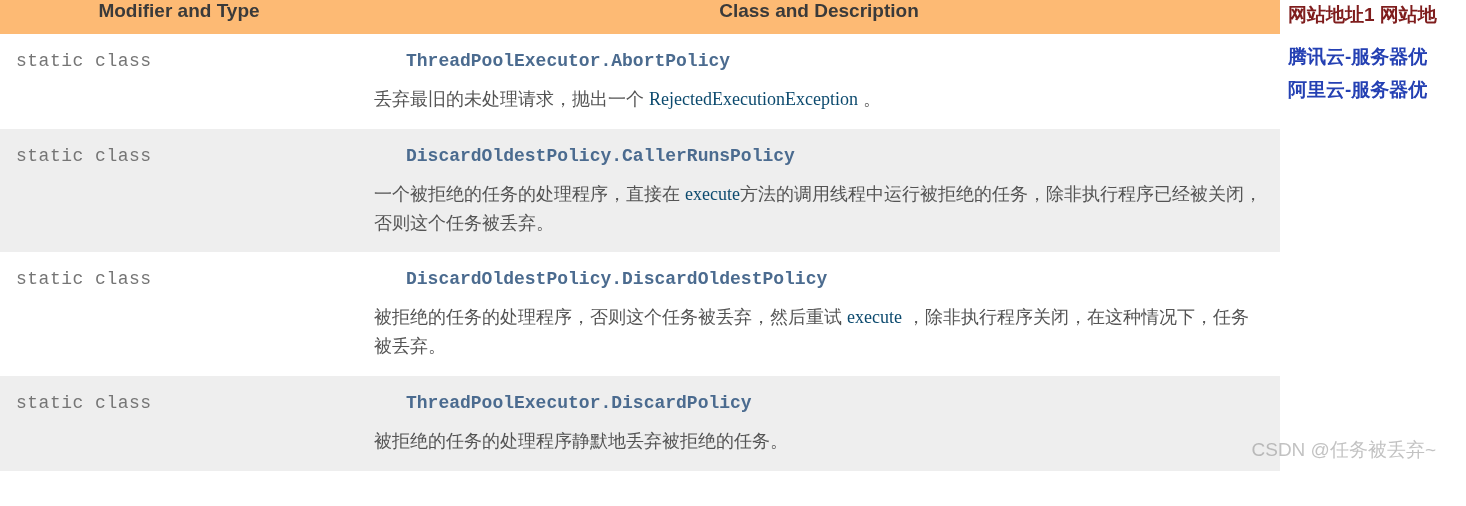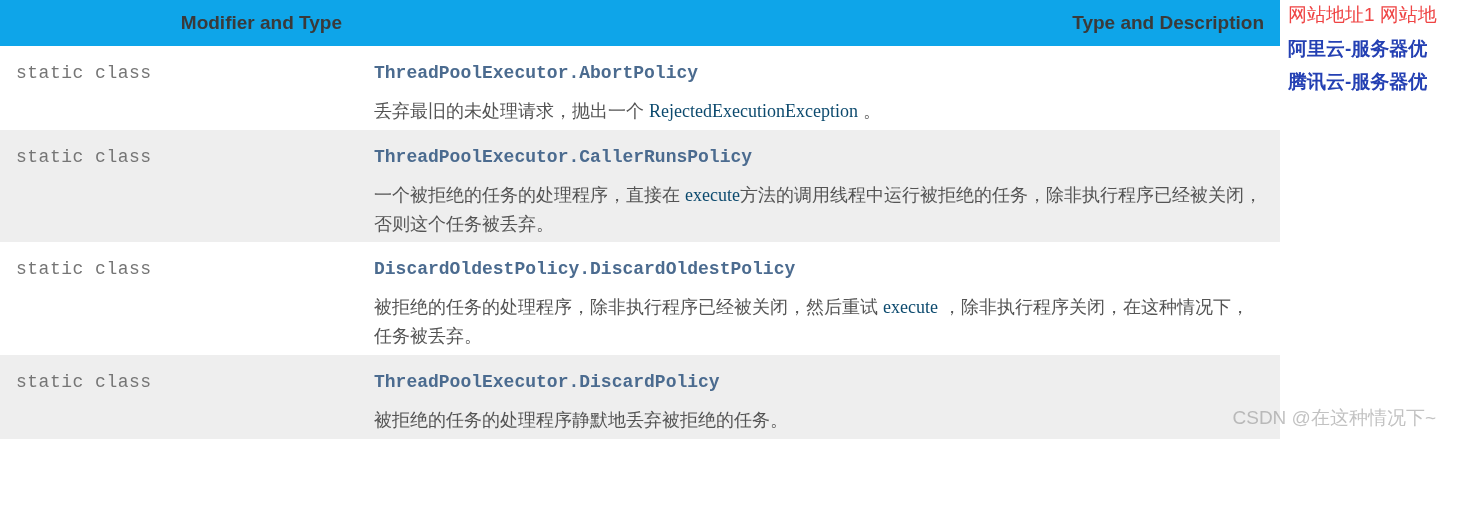--- a/index.html
+++ b/index.html
@@ -13,51 +13,52 @@
       color: #333;
       width: 1466px;
       position: relative;
       background: #fff;
     }
     .table {
       width: 1280px;
       border-collapse: collapse;
     }
     .table th {
-      text-align: right;
+      text-align: center;
       font-weight: bold;
       color: #3a3a3a;
       font-size: 19px;
-      padding: 12px 16px 12px 16px;
-      background: #0ea5e9;
+      padding: 0 16px 12px 16px;
+      background: #fdba74;
     }
     .table th.col1 {
       width: 358px;
     }
     .table td {
       vertical-align: top;
-      padding: 16px 16px 4px 16px;
+      padding: 16px 16px 15px 16px;
       font-size: 18px;
     }
     .table tr.row-light td {
       background: #ffffff;
     }
     .table tr.row-dark td {
       background: #eeeeee;
     }
     .modifier {
       font-family: "Courier New", monospace;
       color: #757575;
       letter-spacing: 0.5px;
     }
     .class-name {
       font-family: "Courier New", monospace;
       color: #4b6b8f;
       font-weight: bold;
       letter-spacing: 0px;
+      margin-left: 32px;
     }
     .description {
       margin-top: 14px;
       color: #545454;
       line-height: 1.6;
       font-size: 18px;
     }
     .description .mono {
       font-family: Liberation Serif, serif;
       color: #0c4a6e;
@@ -66,24 +67,24 @@
       position: absolute;
       right: 0;
       top: 0;
       width: 178px;
       overflow: hidden;
       white-space: nowrap;
       font-size: 18px;
       line-height: 1.6;
     }
     .side-links .top-row {
-      color: #ef4444;
-      font-weight: normal;
+      color: #7f1d1d;
+      font-weight: bold;
       font-size: 19px;
-      margin-bottom: 4px;
+      margin-bottom: 12px;
     }
     .side-links .link {
       color: #2440b3;
       font-weight: bold;
       font-size: 19px;
       margin-top: 2px;
     }
     .watermark {
       position: absolute;
       right: 30px;
@@ -93,62 +94,62 @@
       font-family: "Microsoft YaHei", sans-serif;
     }
   </style>
 </head>
 <body>
 
 <table class="table">
   <thead>
     <tr>
       <th class="col1">Modifier and Type</th>
-      <th>Type and Description</th>
+      <th>Class and Description</th>
     </tr>
   </thead>
   <tbody>
     <tr class="row-light">
       <td><span class="modifier">static class</span></td>
       <td>
         <span class="class-name">ThreadPoolExecutor.AbortPolicy</span>
         <div class="description">
           <span>丢弃最旧的未处理请求，抛出一个 </span><span class="mono">RejectedExecutionException</span><span> 。</span>
         </div>
       </td>
     </tr>
     <tr class="row-dark">
       <td><span class="modifier">static class</span></td>
       <td>
-        <span class="class-name">ThreadPoolExecutor.CallerRunsPolicy</span>
+        <span class="class-name">DiscardOldestPolicy.CallerRunsPolicy</span>
         <div class="description">
           <span>一个被拒绝的任务的处理程序，直接在 </span><span class="mono">execute</span><span>方法的调用线程中运行被拒绝的任务，除非执行程序已经被关闭，否则这个任务被丢弃。</span>
         </div>
       </td>
     </tr>
     <tr class="row-light">
       <td><span class="modifier">static class</span></td>
       <td>
         <span class="class-name">DiscardOldestPolicy.DiscardOldestPolicy</span>
         <div class="description">
-          <span>被拒绝的任务的处理程序，除非执行程序已经被关闭，然后重试 </span><span class="mono">execute</span><span> ，除非执行程序关闭，在这种情况下，任务被丢弃。</span>
+          <span>被拒绝的任务的处理程序，否则这个任务被丢弃，然后重试 </span><span class="mono">execute</span><span> ，除非执行程序关闭，在这种情况下，任务被丢弃。</span>
         </div>
       </td>
     </tr>
     <tr class="row-dark">
       <td><span class="modifier">static class</span></td>
       <td>
         <span class="class-name">ThreadPoolExecutor.DiscardPolicy</span>
         <div class="description">
           <span>被拒绝的任务的处理程序静默地丢弃被拒绝的任务。</span><span class="mono"></span><span></span>
         </div>
       </td>
     </tr>
   </tbody>
 </table>
 
 <div class="side-links">
   <div class="top-row">网站地址1 网站地</div>
+  <div class="link">腾讯云-服务器优</div>
   <div class="link">阿里云-服务器优</div>
-  <div class="link">腾讯云-服务器优</div>
 </div>
 
-<div class="watermark">CSDN @在这种情况下~</div>
+<div class="watermark">CSDN @任务被丢弃~</div>
 
 </body></html>

